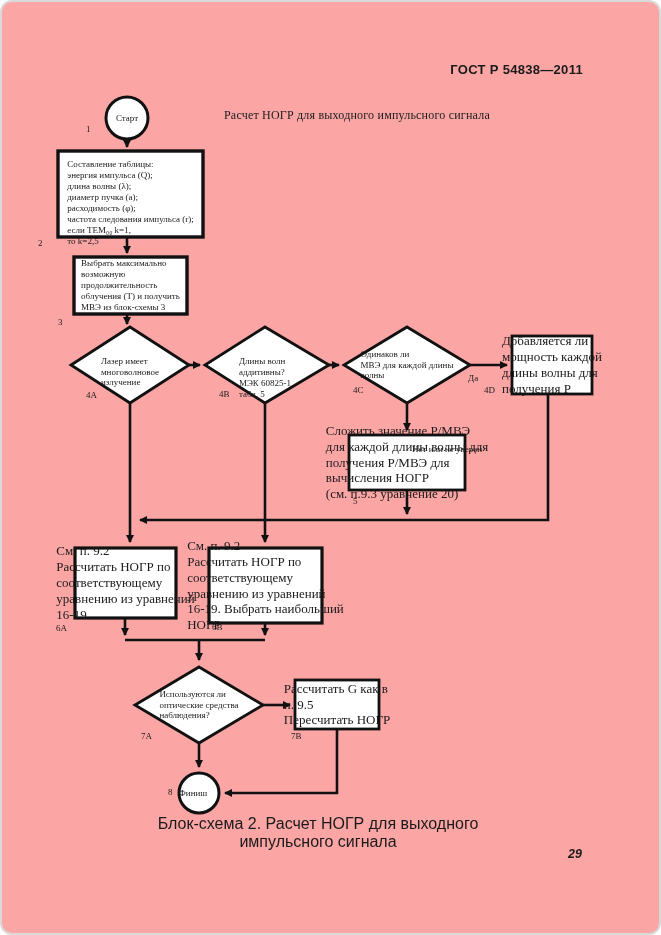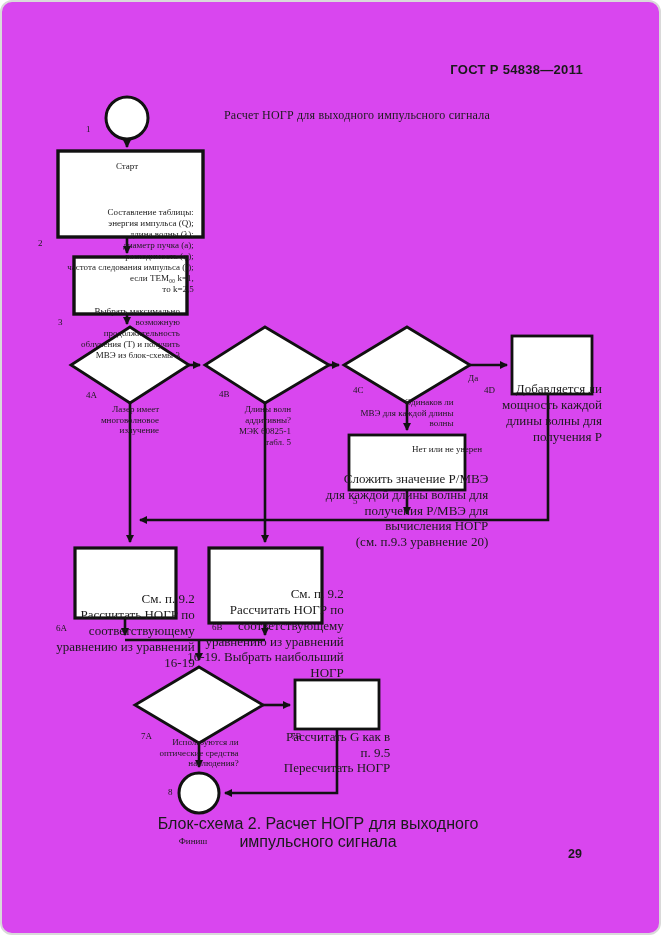--- a/index.html
+++ b/index.html
@@ -1,61 +1,60 @@
 <!DOCTYPE html>
 <html><head>
 <meta charset="utf-8">
 <style>
   html,body{margin:0;padding:0;background:#fff;}
   .page{
     position:relative;
     width:661px;height:935px;
     box-sizing:border-box;
-    background:#d946ef;
+    background:#fca5a5;
     border:2px solid #d9d9d9;
     border-radius:12px;
     font-family:"Liberation Serif","DejaVu Serif",serif;
     color:#1a1a1a;
     overflow:hidden;
   }
   svg.wires{position:absolute;left:0;top:0;}
   .gost-header{
     position:absolute;top:60px;right:76px;
     font-family:"Liberation Sans","DejaVu Sans",sans-serif;
     font-weight:bold;font-size:13px;letter-spacing:.3px;
   }
   .chart-title{
     position:absolute;left:222px;top:106px;
     font-size:12px;letter-spacing:.2px;
   }
   .node-text{
     position:absolute;
     display:flex;align-items:center;justify-content:center;
-    text-align:right;
-    margin-top:48px;
+    text-align:left;
   }
   .node-text span{white-space:pre;display:block;line-height:1.22;}
   .f9 span{font-size:9px;}
   .f85 span{font-size:13px;}
   .step-label{
     position:absolute;font-size:9px;
   }
   .edge-label{
     position:absolute;font-size:9px;white-space:nowrap;margin-top:32px;
   }
   .caption{
     position:absolute;left:155px;top:813px;width:322px;
     text-align:center;
     font-family:"Liberation Sans","DejaVu Sans",sans-serif;
     font-size:16px;
   }
   .page-number{
     position:absolute;left:566px;top:845px;
     font-family:"Liberation Sans","DejaVu Sans",sans-serif;
-    font-weight:bold;font-size:12.5px;
+    font-weight:bold;font-size:12.5px;font-style:italic;
   }
 </style>
 </head>
 <body>
 
 <div class="page">
 
   <svg class="wires" width="661" height="935" viewBox="0 0 661 935">
     <defs>
       <marker id="ah" markerUnits="userSpaceOnUse" markerWidth="10" markerHeight="10" refX="7" refY="4" orient="auto">

